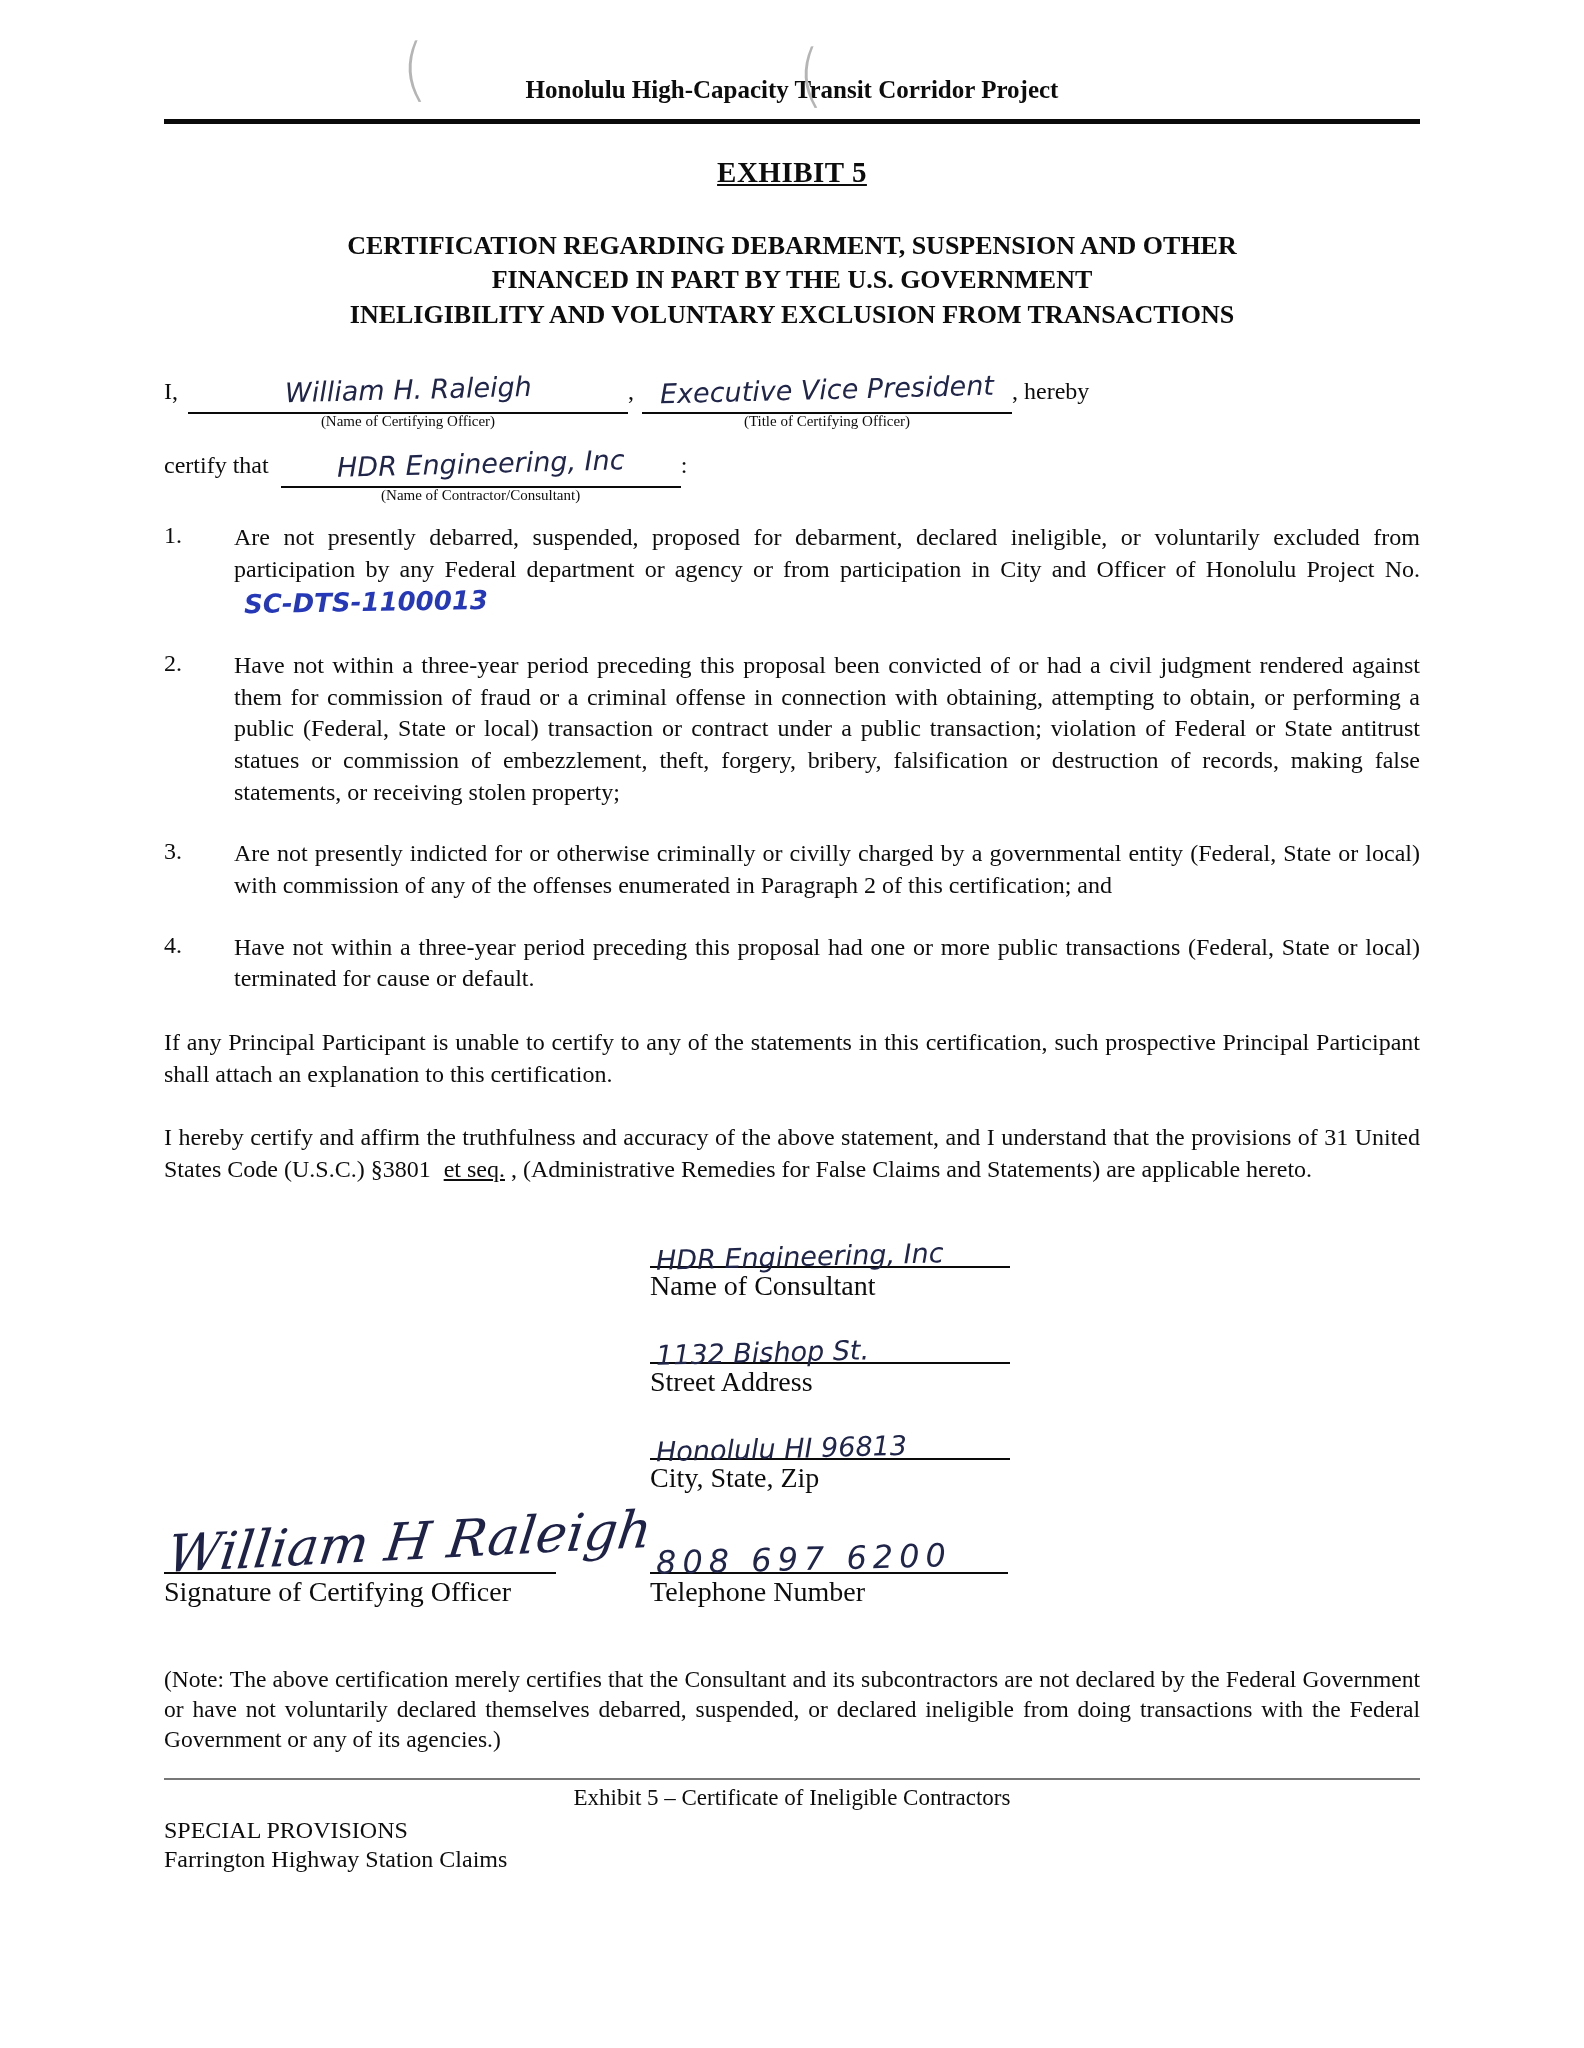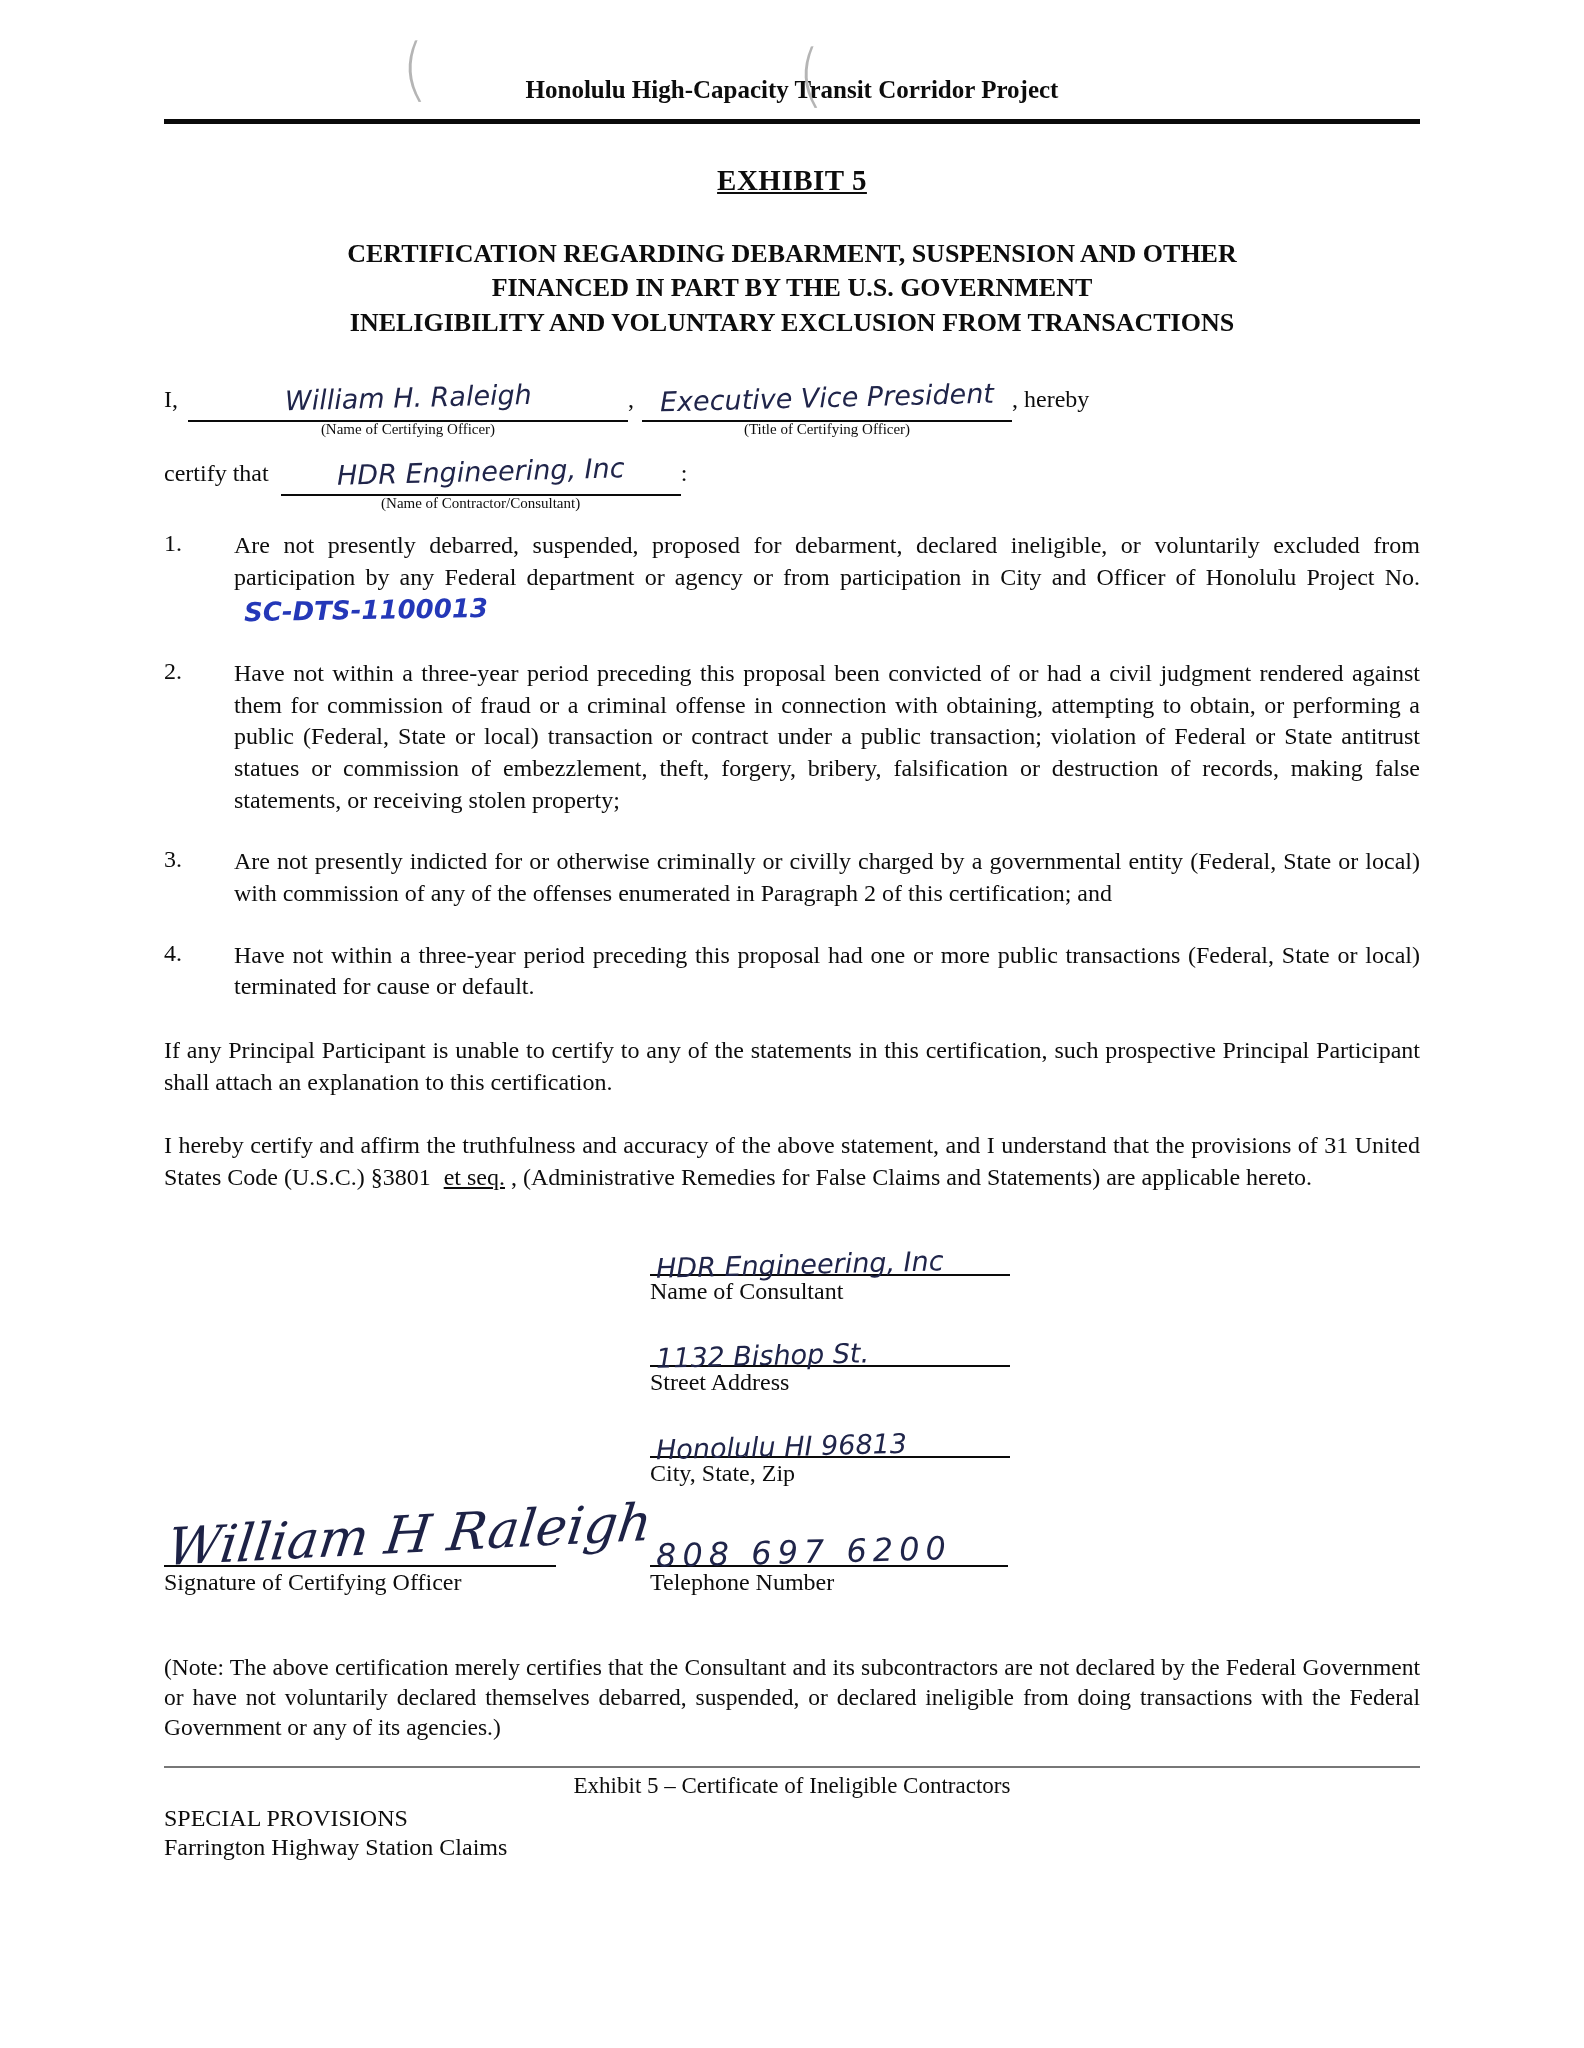--- a/index.html
+++ b/index.html
@@ -17,21 +17,21 @@
     transform: scaleY(1.15) rotate(-4deg);
   }
   .scan-mark.m1 { left: 402px; top: 34px; }
   .scan-mark.m2 { left: 798px; top: 40px; }
 
   .doc-header { text-align: center; font-weight: bold; font-size: 25px; }
   .header-rule { border: none; border-top: 5px solid #0a0a0a; margin-top: 15px; }
 
   .exhibit-title {
     text-align: center; font-weight: bold; font-size: 29px;
-    margin-top: 40px; text-decoration: underline; letter-spacing: .5px;
+    margin-top: 32px; text-decoration: underline; letter-spacing: .5px;
   }
   .exhibit-subtitle { text-align: center; font-weight: bold; font-size: 26px; margin-top: 8px; }
   .cert-heading { text-align: center; font-weight: bold; font-size: 26px; margin-top: 40px; line-height: 1.32; }
 
   .fill-line { margin-top: 42px; display: flex; align-items: baseline; white-space: nowrap; }
   .fill-line.second { margin-top: 24px; }
   .blank { position: relative; display: inline-block; border-bottom: 2px solid #0a0a0a; text-align: center; height: 40px; }
   .blank-name  { width: 440px; margin-left: 10px; }
   .blank-title { width: 370px; margin-left: 8px; }
   .blank-contractor { width: 400px; margin-left: 12px; }
@@ -58,21 +58,21 @@
   .item-text { flex: 1; text-align: justify; line-height: 1.32; }
 
   .para { margin-top: 32px; text-align: justify; line-height: 1.32; }
   .u { text-decoration: underline; }
   .sp { margin-left: 7px; }
 
   .consultant-block { margin-left: 486px; margin-top: 42px; }
   .sig-entry { margin-bottom: 22px; }
   .sig-line { position: relative; border-bottom: 2px solid #0a0a0a; width: 360px; height: 40px; }
   .sig-line .hw { position: absolute; left: 6px; bottom: -6px; }
-  .sig-label { font-size: 24px; margin-top: 2px; }
+  .sig-label { font-size: 28px; margin-top: 2px; }
 
   .bottom-row { display: flex; align-items: flex-end; margin-top: 2px; }
   .officer-sign { width: 486px; }
   .officer-sign .sig-line { width: 392px; height: 58px; }
   .hw-script {
     position: absolute; left: 0; bottom: -12px;
     font-family: "DejaVu Serif", serif; font-style: italic;
     font-size: 52px; color: #1d2246; white-space: nowrap;
     transform: skewX(-10deg) rotate(-3deg); transform-origin: left bottom;
   }

